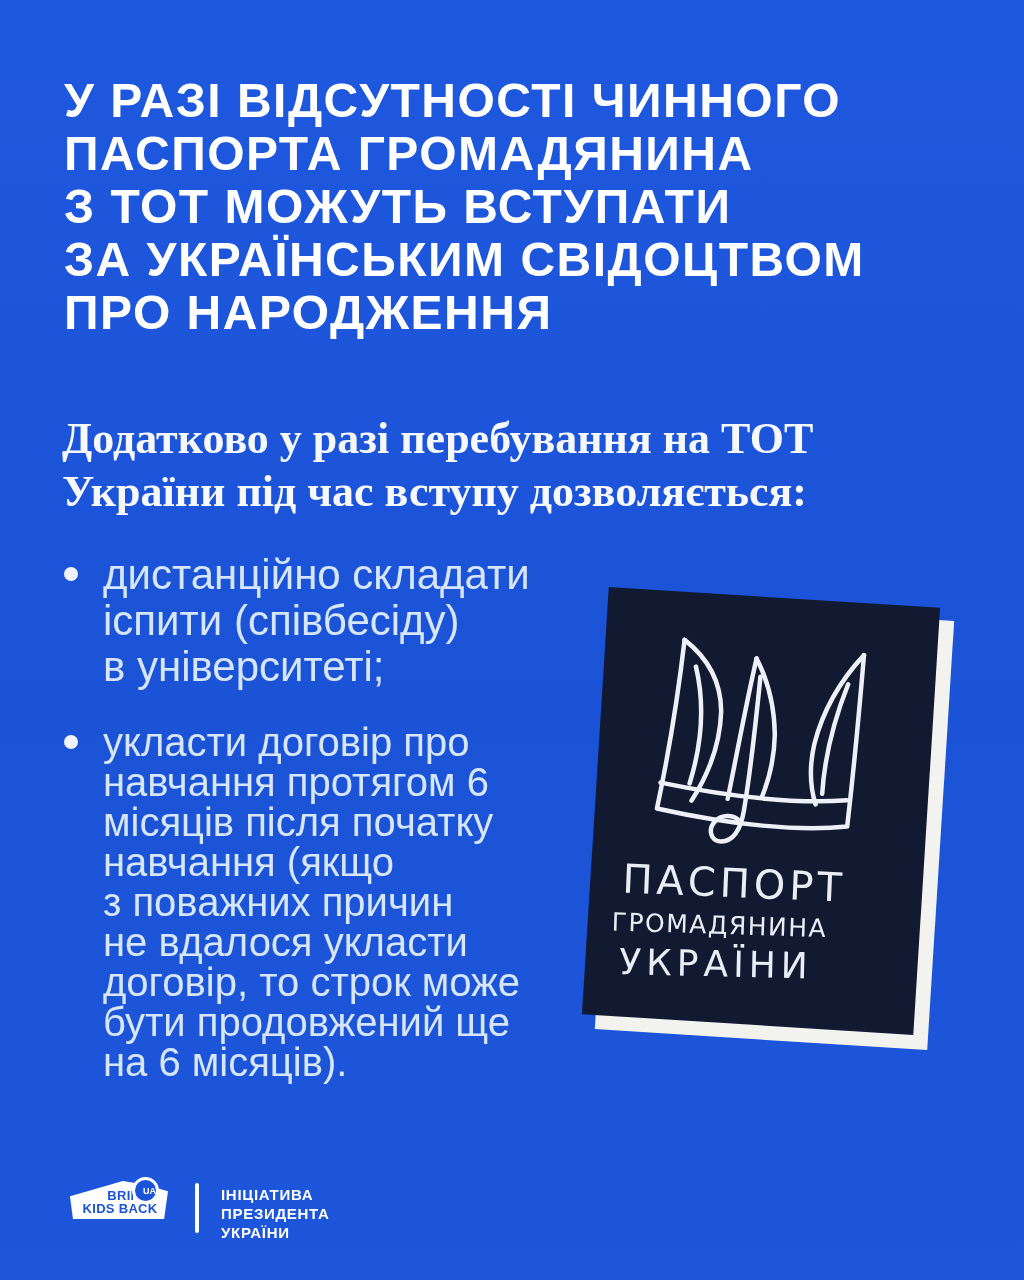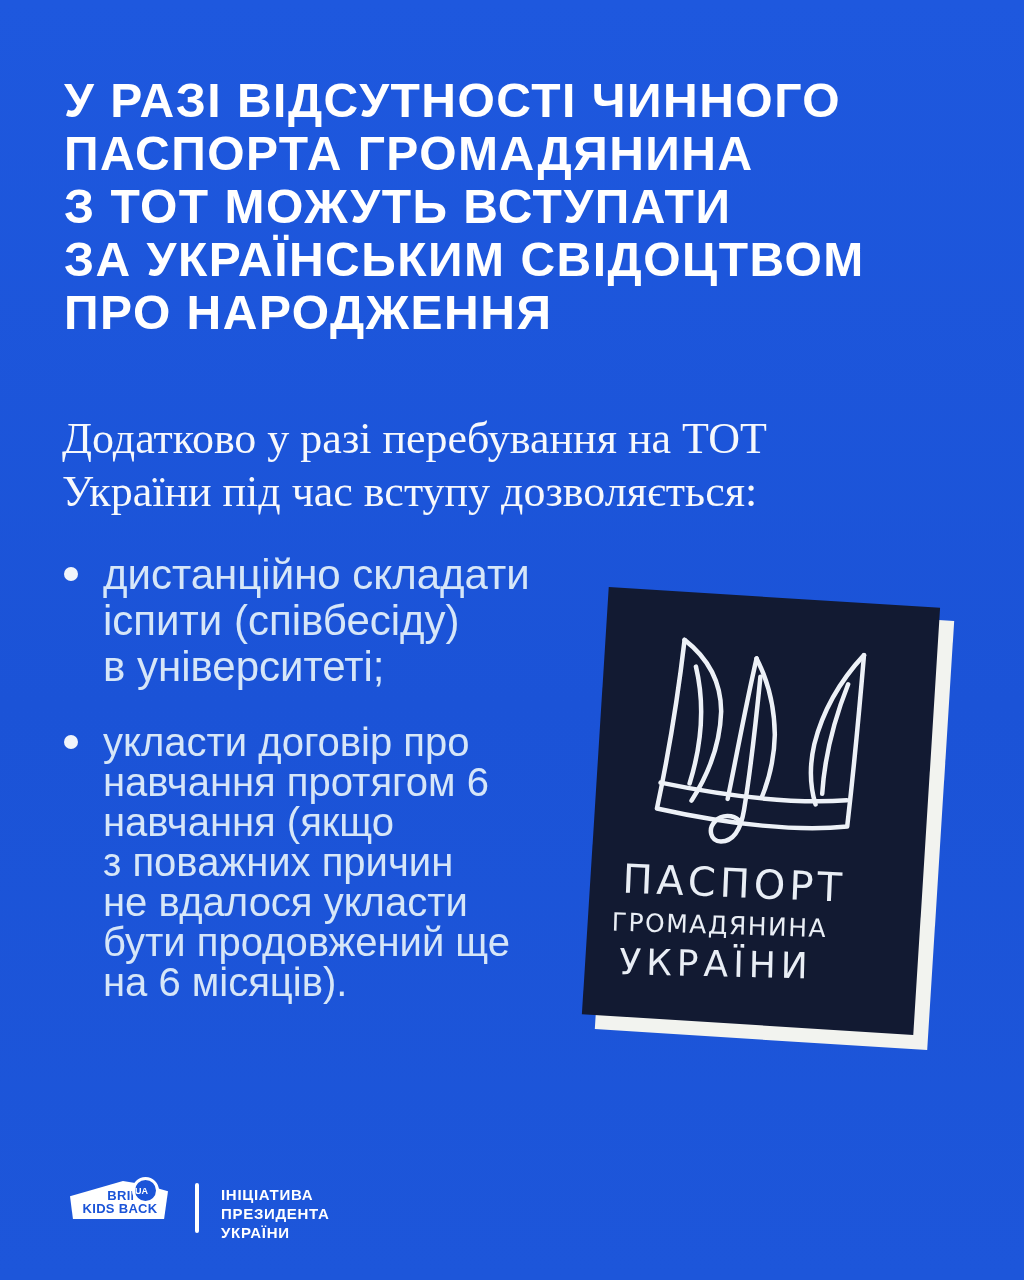--- a/index.html
+++ b/index.html
@@ -27,21 +27,21 @@
     font-size:48px;line-height:53px;
     letter-spacing:1.5px;
     font-family:"Liberation Sans",sans-serif;
   }
   
   .subheading{
     position:absolute;left:62px;top:412px;
     color:#f6f8fc;
     font-family:"Liberation Serif",serif;
     font-size:44px;line-height:53px;
-    font-weight:normal;
+    font-weight:bold;
   }
   
   .bullet{
     position:absolute;left:64px;
     display:flex;align-items:flex-start;
     color:var(--body-text);
     font-family:Liberation Sans, sans-serif;
   }
   .bullet .dot{
     flex:0 0 auto;
@@ -88,21 +88,21 @@
     font-size:13px;line-height:13px;letter-spacing:0.3px;
   }
   .badge-text .l1{padding-left:20px;}
   .badge-text .l2{padding-left:2px;}
   .ua-circle{
     position:absolute;left:62px;top:-4px;
     width:27px;height:27px;border-radius:50%;
     background:var(--logo-blue);
     border:3px solid #ffffff;
     color:#ffffff;font-weight:bold;font-size:9px;
-    display:flex;align-items:center;justify-content:flex-start;
+    display:flex;align-items:center;justify-content:flex-end;
   }
   .footer-divider{
     position:absolute;left:195px;top:1183px;
     width:4px;height:50px;background:#ffffff;border-radius:2px;
   }
   .initiative{
     position:absolute;left:221px;top:1185px;
     color:#ffffff;font-weight:bold;
     font-size:15px;line-height:19px;letter-spacing:0.7px;
   }
@@ -132,23 +132,25 @@
       <div>іспити (співбесіду)</div>
       <div>в університеті;</div>
     </div>
   </div>
 
   <div class="bullet bullet-2">
     <span class="dot"></span>
     <div>
       <div>укласти договір про</div>
       <div>навчання протягом 6</div>
+      <div>місяців після початку</div>
       <div>навчання (якщо</div>
       <div>з поважних причин</div>
       <div>не вдалося укласти</div>
+      <div>договір, то строк може</div>
       <div>бути продовжений ще</div>
       <div>на 6 місяців).</div>
     </div>
   </div>
 
   <div class="card-wrap">
     <div class="sheet"></div>
     <div class="passport-card">
       <svg class="tryzub" viewBox="0 0 225 218" fill="none" stroke="#edf1f7" stroke-width="4.5" stroke-linecap="round" stroke-linejoin="round">
 

